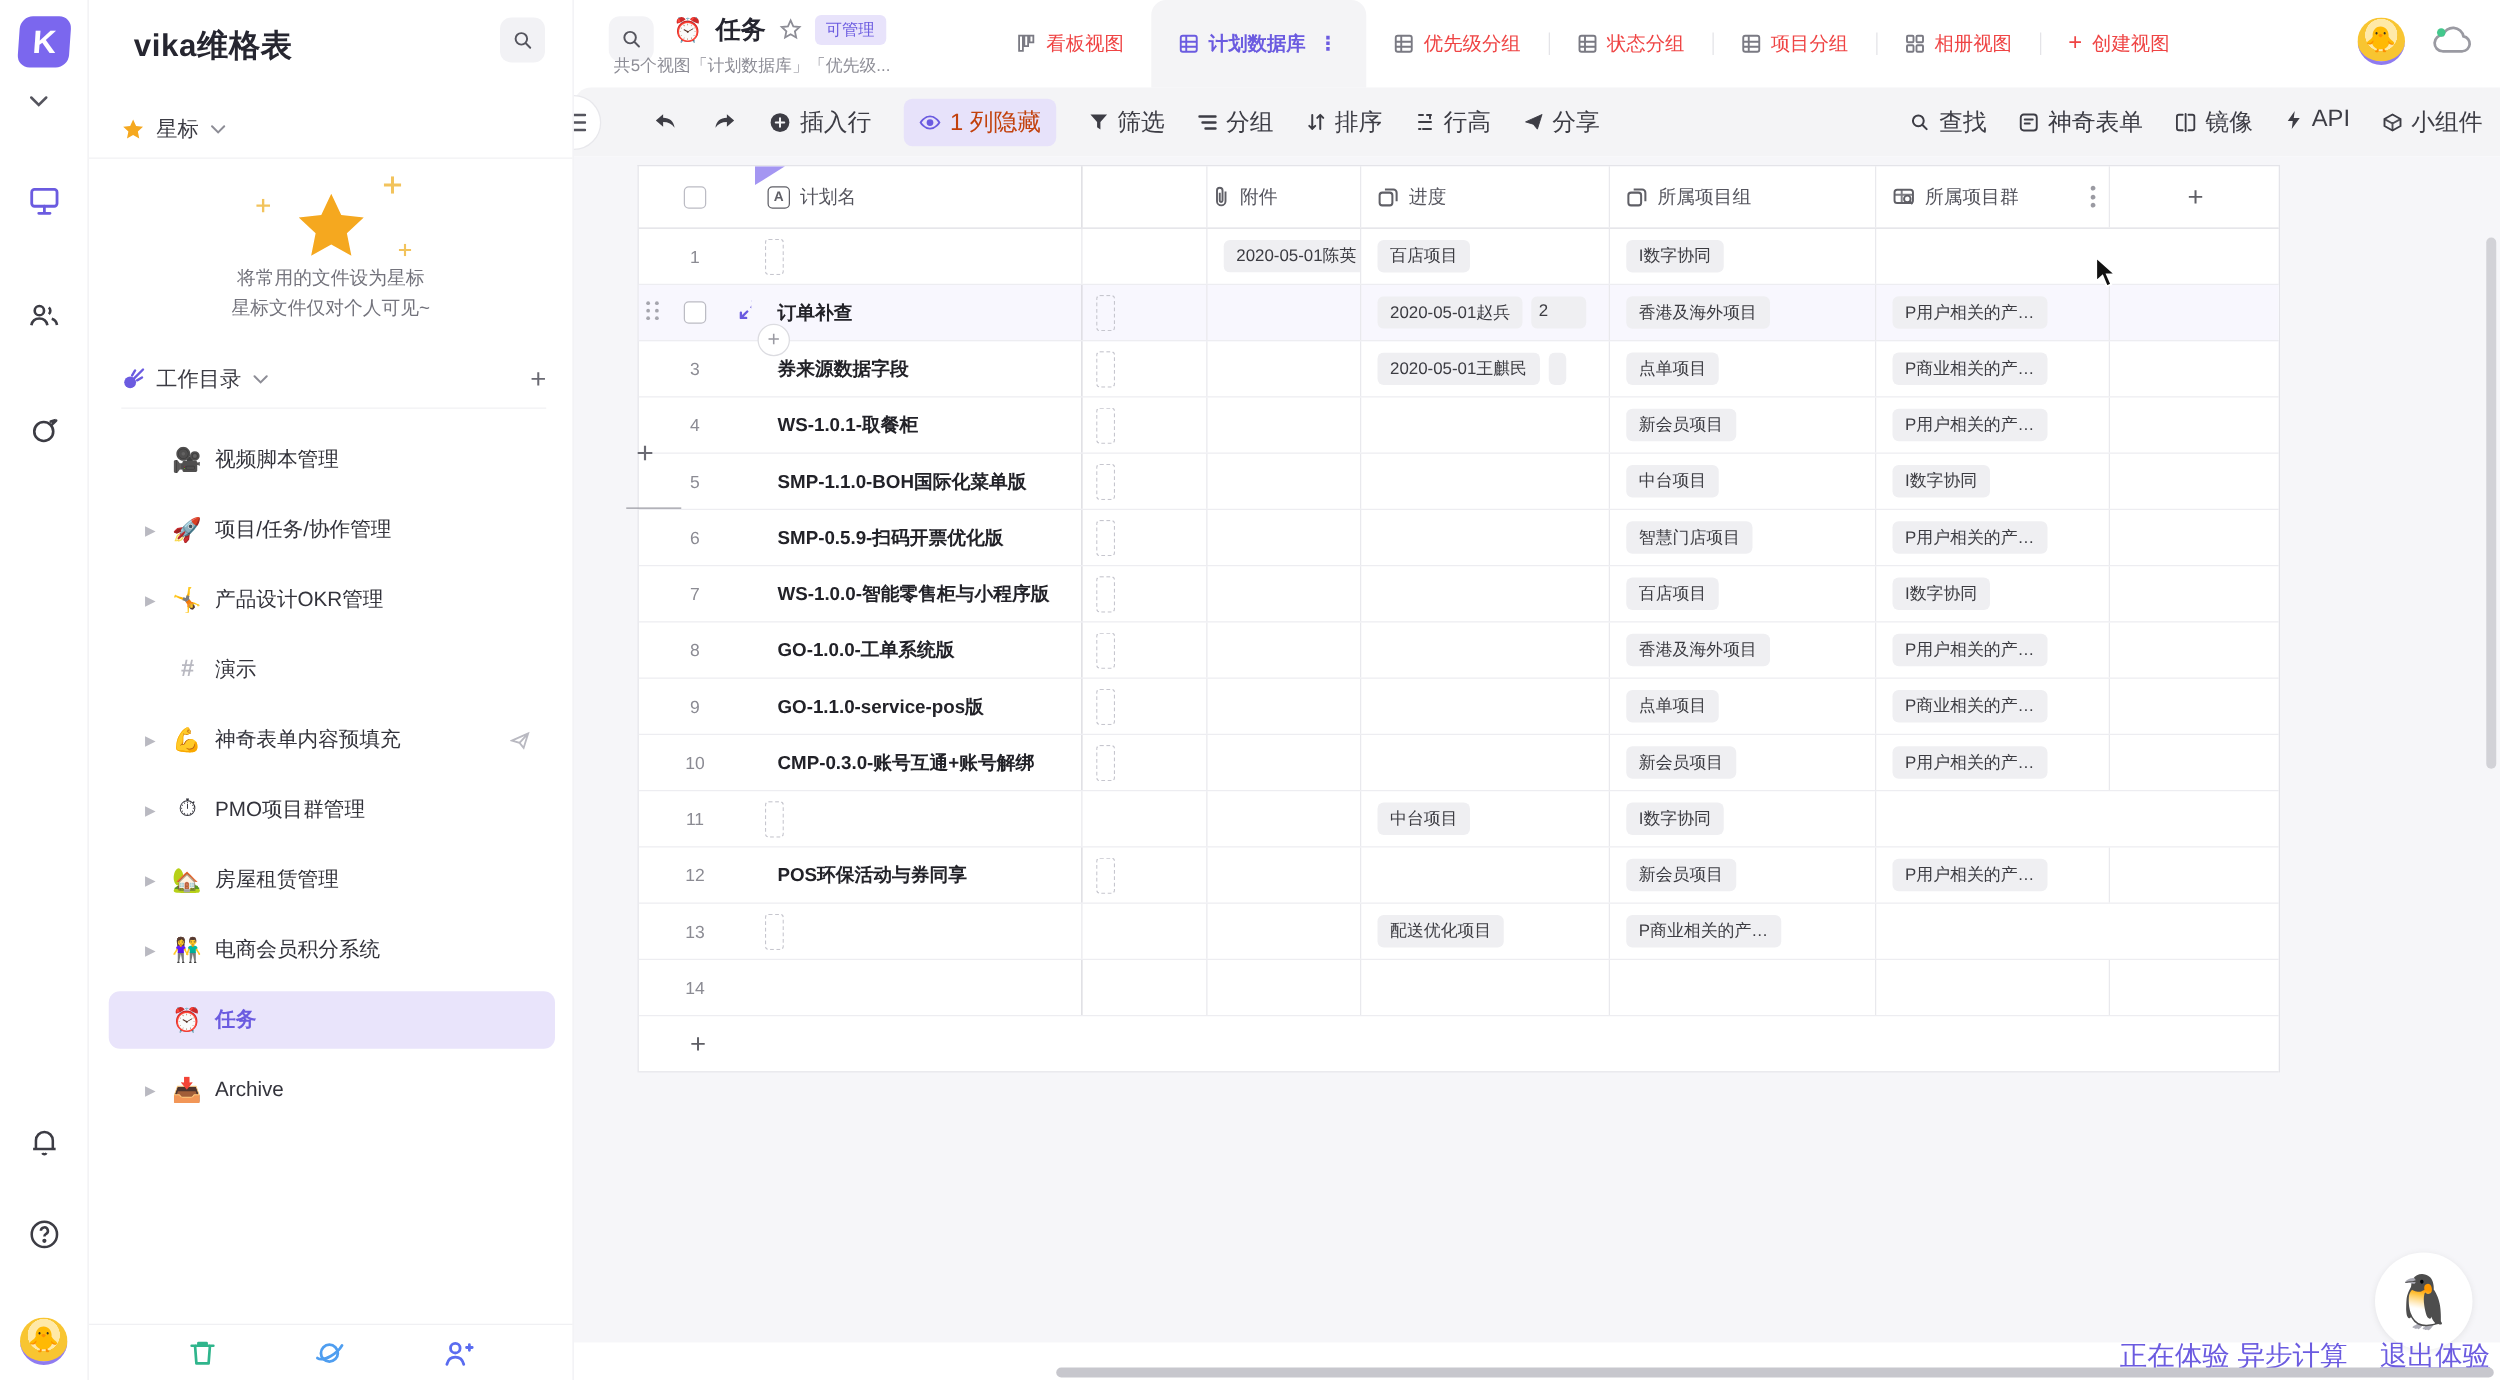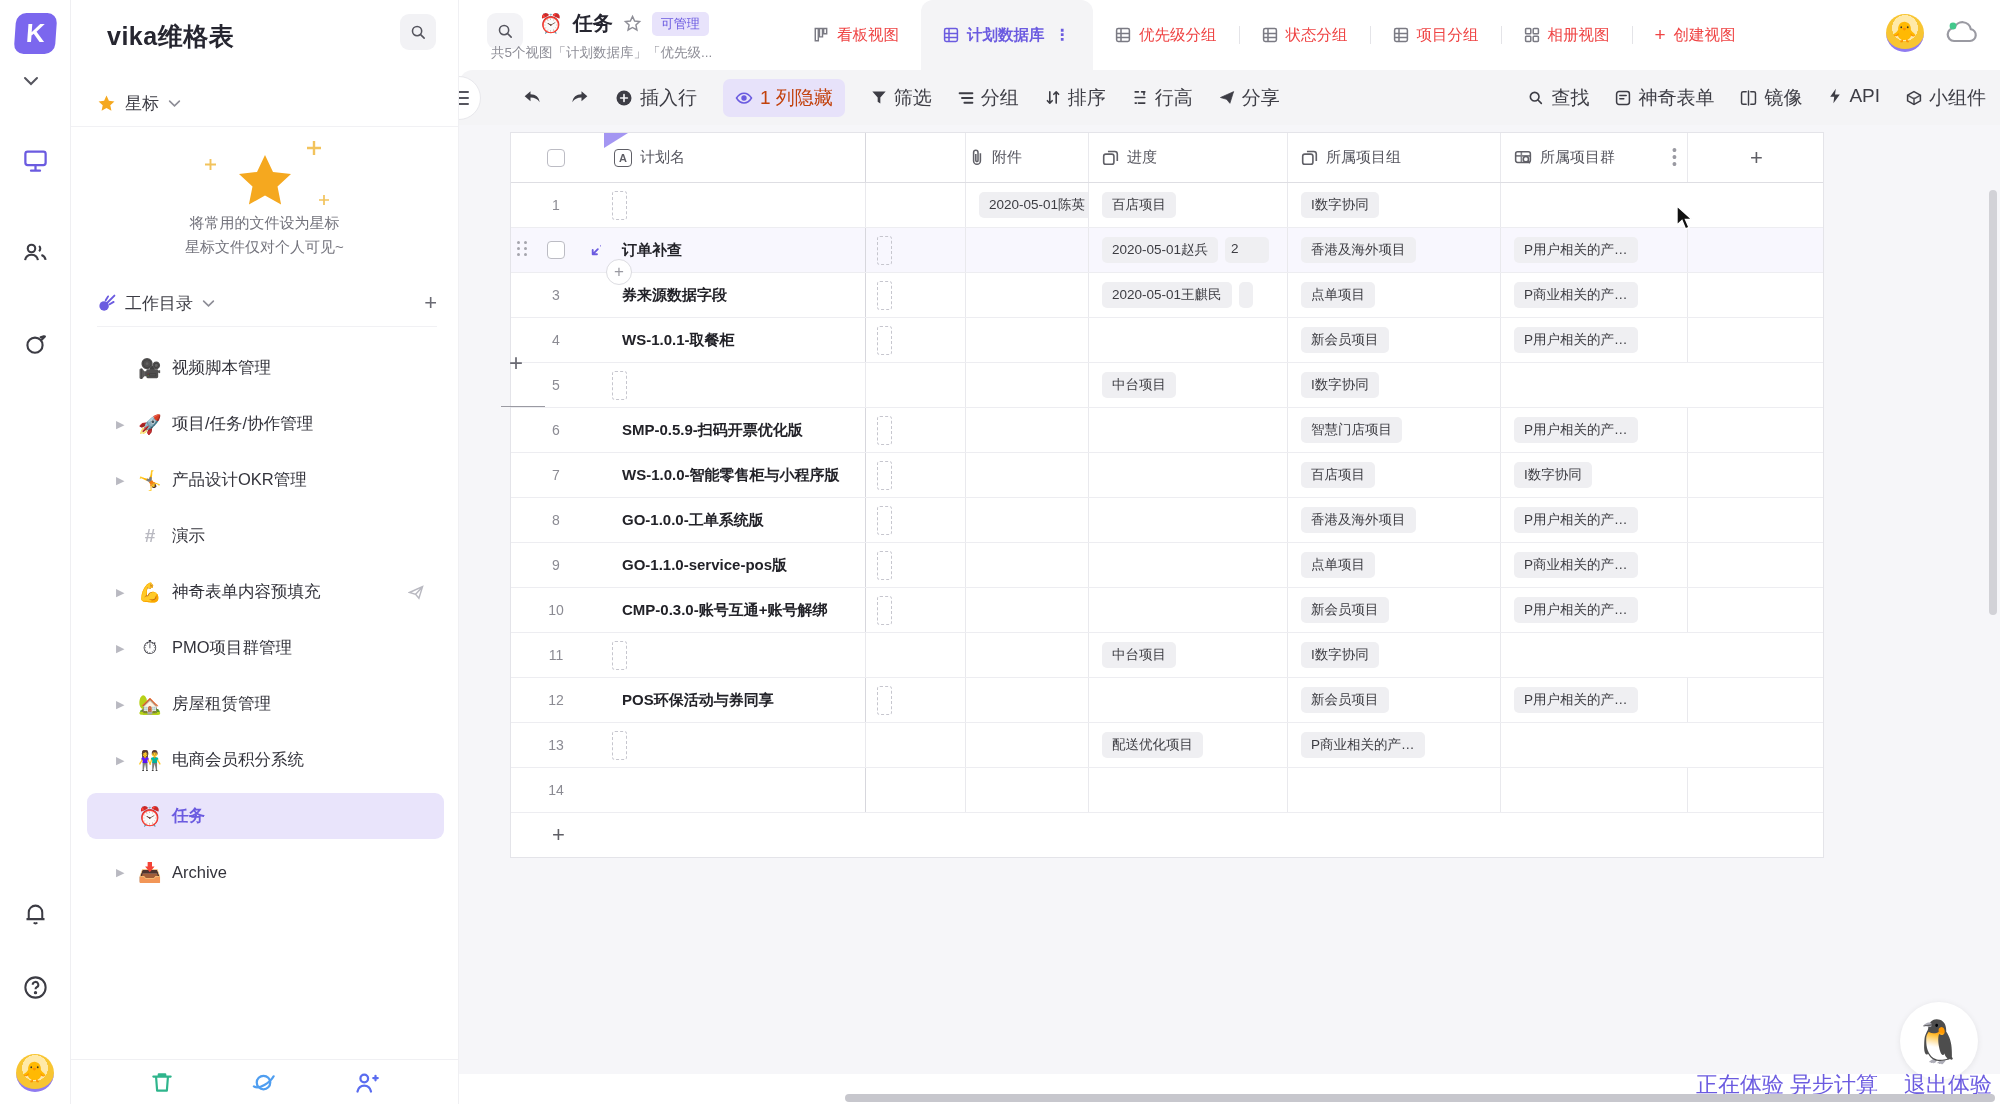--- a/index.html
+++ b/index.html
@@ -617,20 +617,23 @@
             </div>
             <div class="c brl">
               <span class="chip" style="margin-left: 13px;">P用户相关的产…</span>
             </div>
             <div class="c "></div>
           </div>
           <div class="grid trow">
             <div class="c c0">
               <span class="num">5</span>
             </div>
+            <div class="c brf namecell">
+              <span>SMP-1.1.0-BOH国际化菜单版</span>
+            </div>
             <div class="c brl">
               <span class="dashbox"></span>
             </div>
             <div class="c brl"></div>
             <div class="c brl"></div>
             <div class="c brl">
               <span class="chip" style="margin-left: 13px;">中台项目</span>
             </div>
             <div class="c brl">
               <span class="chip" style="margin-left: 13px;">I数字协同</span>

